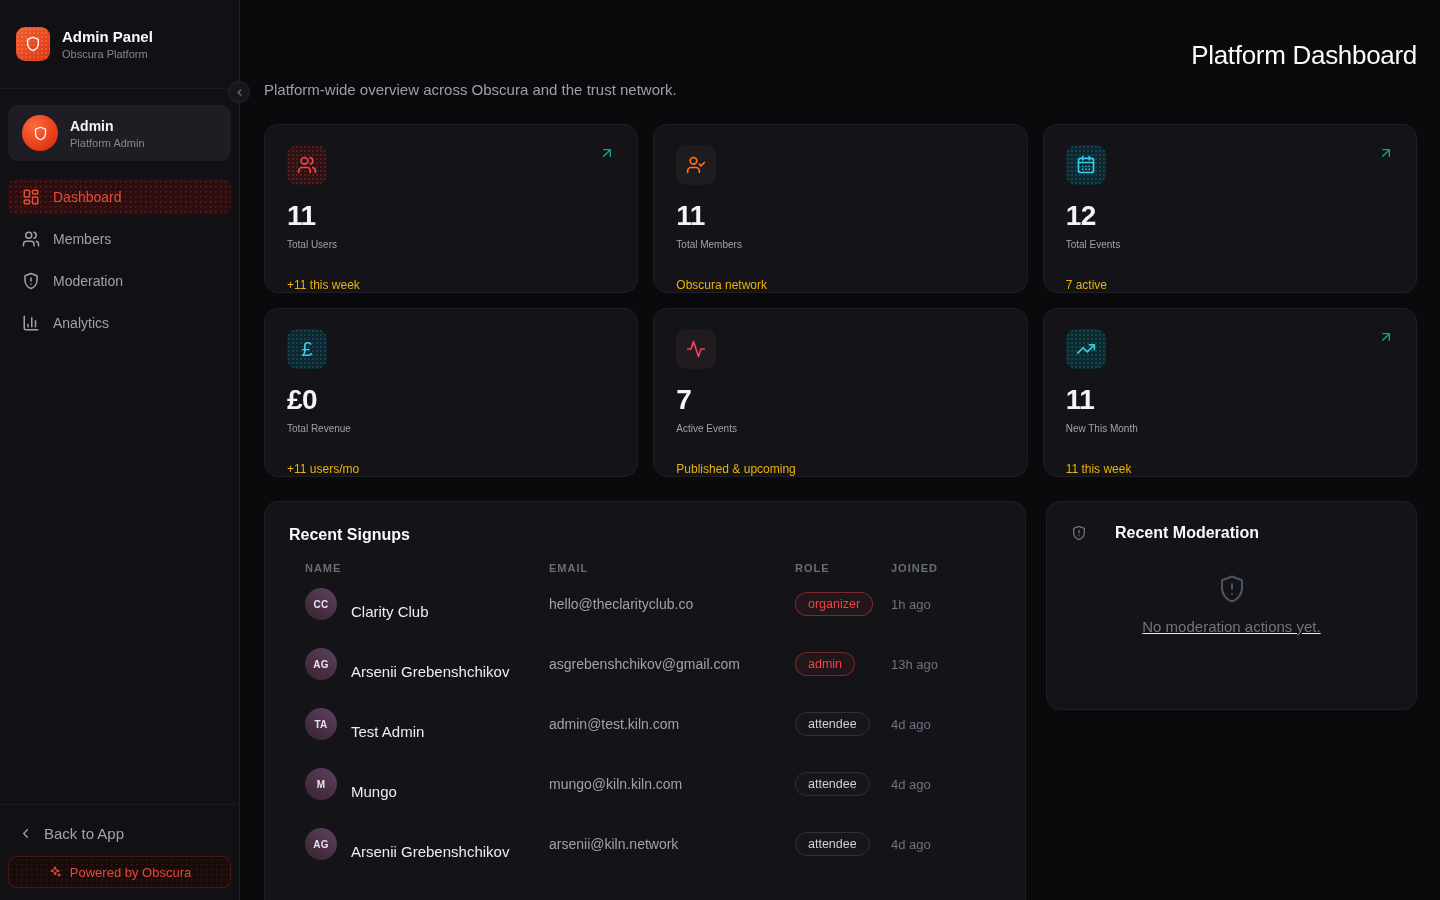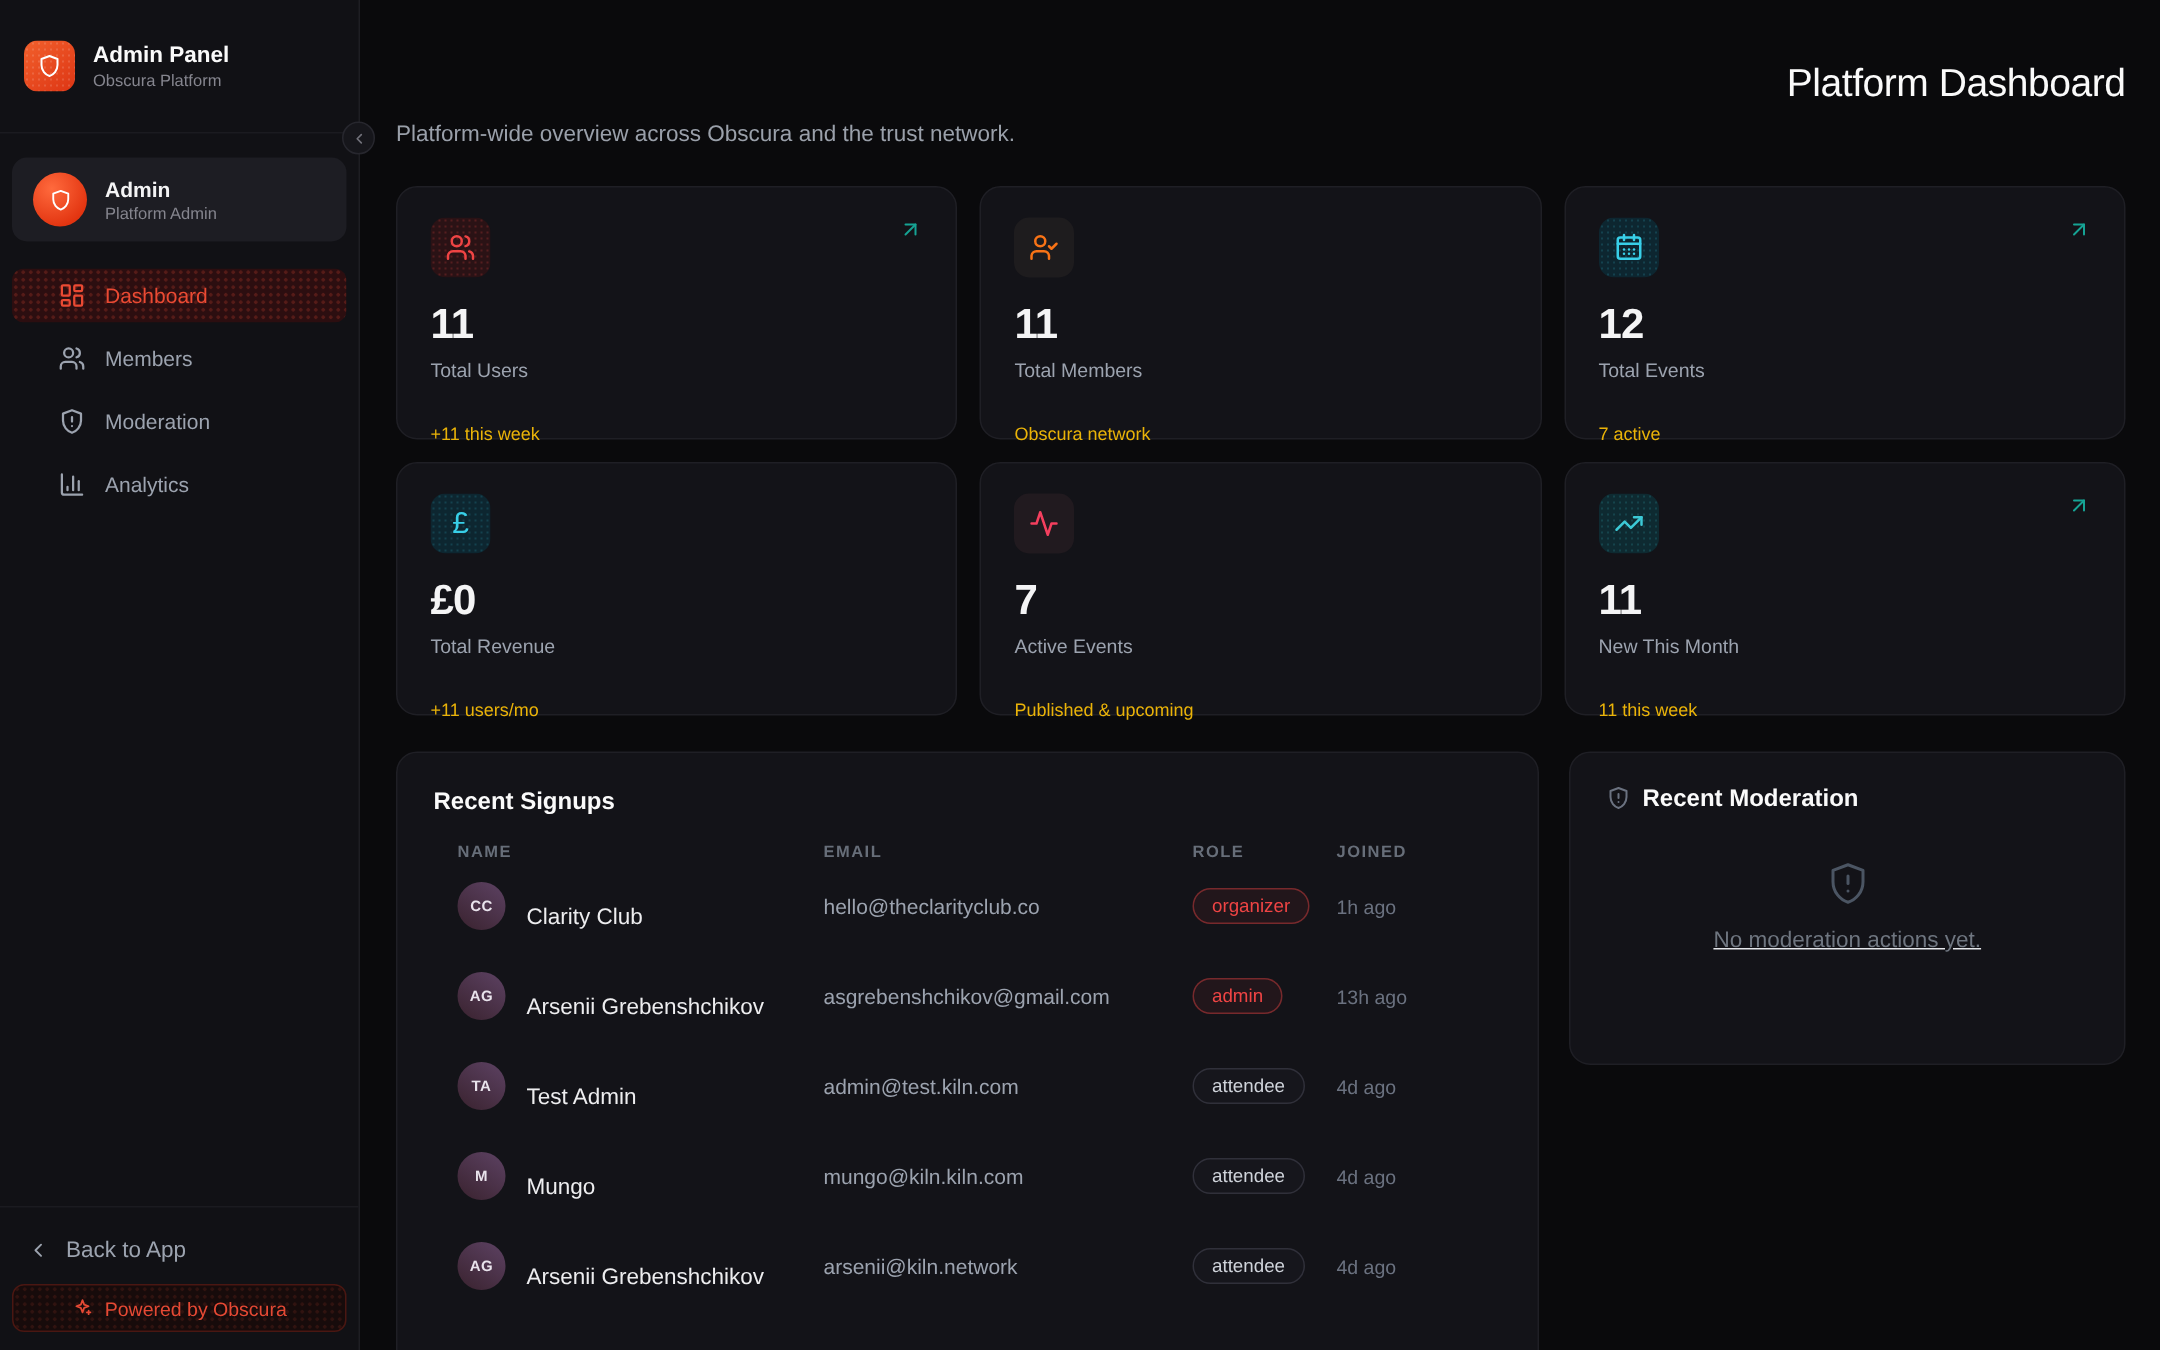--- a/index.html
+++ b/index.html
@@ -59,21 +59,21 @@
     background:#16161b; border:1px solid #27272e;
     color:#71717a;
     display:flex; align-items:center; justify-content:center;
     cursor:pointer; z-index:6;
   }
 
   .nav { padding:0 8px; display:flex; flex-direction:column; gap:6px; }
   .nav-item {
     height:36px; border-radius:8px;
     display:flex; align-items:center; gap:13px;
-    padding:0 31px;
+    padding:0 14px;
     color:#9ca3af; font-size:14px;
     cursor:pointer;
   }
   .nav-item.active {
     background:#2c0e10;
     background-image:radial-gradient(rgba(234,74,51,0.22) 1px, transparent 1px);
     background-size:5px 5px;
     color:#ea4a33;
   }
   .nav-icon { width:18px; height:18px; flex:none; }
@@ -123,21 +123,21 @@
                  background-image:radial-gradient(rgba(56,207,232,0.16) 1px, transparent 1px);
                  background-size:4px 4px; }
   .tint-pink   { background:#211a1f; color:#f43f5e; }
   .tint-teal   { background:#0e2a31; color:#3cc9d6;
                  background-image:radial-gradient(rgba(60,201,214,0.16) 1px, transparent 1px);
                  background-size:4px 4px; }
   .pound-glyph { font-size:20px; font-weight:500; line-height:1; }
   .stat-arrow { width:16px; height:16px; color:#16a394; cursor:pointer; }
   .stat-arrow.hidden { visibility:hidden; }
   .stat-value { margin-top:15px; font-size:28px; font-weight:700; color:#f4f4f5; letter-spacing:-0.5px; }
-  .stat-label { margin-top:7px; font-size:13px; color:#9ca3af; }
+  .stat-label { margin-top:7px; font-size:10px; color:#9ca3af; }
   .stat-sub   { margin-top:28px; font-size:12px; color:#eab308; }
 
   .bottom-grid {
     margin-top:24px;
     display:grid; grid-template-columns:1fr 371px; gap:20px;
     align-items:start;
   }
   .panel {
     background:#131318; border:1px solid #1f1f25; border-radius:14px;
   }
@@ -163,21 +163,21 @@
   .row-name { font-size:15px; font-weight:500; color:#ededef; }
   .cell-email { font-size:14px; color:#9ca3af; }
   .badge {
     display:inline-block; padding:4px 12px; border-radius:999px; font-size:12.5px;
   }
   .badge-red  { color:#ef4444; border:1px solid rgba(239,68,68,0.42); background:rgba(239,68,68,0.07); }
   .badge-gray { color:#cfd3da; border:1px solid #30303a; background:#16161c; }
   .cell-joined { font-size:13px; color:#6b7280; }
 
   .moderation-card { height:209px; padding:22px 24px; }
-  .mod-title-row { display:flex; gap:8px; }
+  .mod-title-row { display:flex; align-items:center; gap:28px; }
   .mod-title-row svg { width:16px; height:16px; color:#6b7280; }
   .mod-empty { margin-top:32px; display:flex; flex-direction:column; align-items:center;text-decoration:underline; }
   .mod-empty svg { width:30px; height:30px; color:#4b5563; }
   .mod-empty-text { margin-top:14px; font-size:15px; color:#6f7680; }
 </style>
 </head>
 <body>
 
 <aside class="sidebar">
   <div class="sidebar-header">

